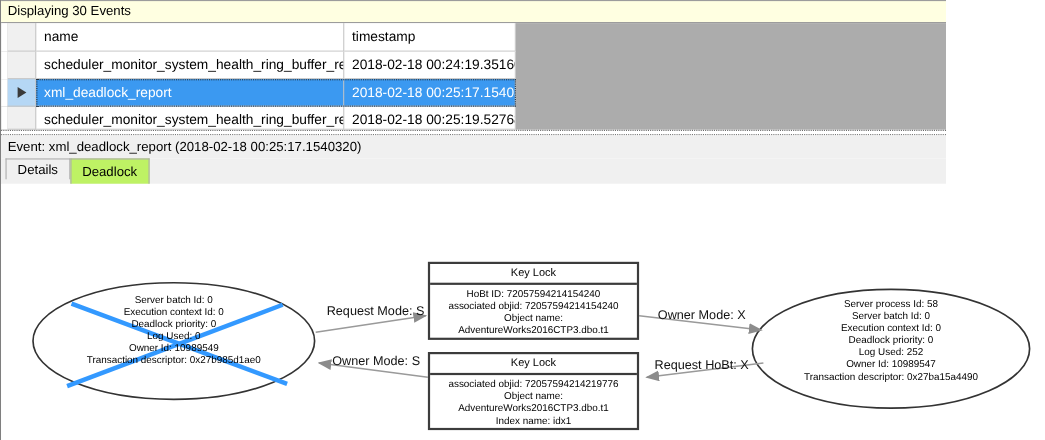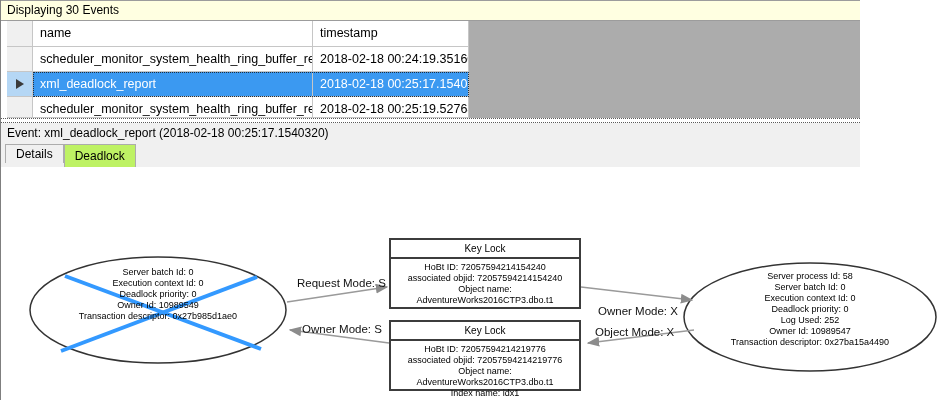--- a/index.html
+++ b/index.html
@@ -153,20 +153,21 @@
       <line x1="286" y1="135" x2="386" y2="120" stroke="#9a9a9a" stroke-width="1.4" marker-end="url(#ah)"></line>
       <line x1="388" y1="176" x2="289" y2="163" stroke="#9a9a9a" stroke-width="1.4" marker-end="url(#ah)"></line>
       <line x1="580" y1="120" x2="691" y2="133" stroke="#9a9a9a" stroke-width="1.4" marker-end="url(#ah)"></line>
       <line x1="693" y1="163" x2="587" y2="176" stroke="#9a9a9a" stroke-width="1.4" marker-end="url(#ah)"></line>
     </svg>
 
     <div class="node-text" style="left:37px; top:100px; width:240px;">
       <div>Server batch Id: 0</div>
       <div>Execution context Id: 0</div>
       <div>Deadlock priority: 0</div>
+      <div>Log Used: 0</div>
       <div>Owner Id: 10989549</div>
       <div>Transaction descriptor: 0x27b985d1ae0</div>
     </div>
 
     <div class="node-text" style="left:689px; top:104px; width:240px;">
       <div>Server process Id: 58</div>
       <div>Server batch Id: 0</div>
       <div>Execution context Id: 0</div>
       <div>Deadlock priority: 0</div>
       <div>Log Used: 252</div>
@@ -179,26 +180,25 @@
       <div class="lock-body">
         <div>HoBt ID: 72057594214154240</div>
         <div>associated objid: 72057594214154240</div>
         <div>Object name: AdventureWorks2016CTP3.dbo.t1</div>
       </div>
     </div>
 
     <div class="lock-box" style="left:388px; top:153px; height:71px;">
       <div class="lock-title">Key Lock</div>
       <div class="lock-body">
-        <div>HoBt ID: 72057594214219776</div>
         <div>associated objid: 72057594214219776</div>
         <div>Object name: AdventureWorks2016CTP3.dbo.t1</div>
         <div>Index name: idx1</div>
       </div>
     </div>
 
     <div class="edge-label" style="left:296px; top:110px;">Request Mode: S</div>
     <div class="edge-label" style="left:301px; top:156px;">Owner Mode: S</div>
-    <div class="edge-label" style="left:597px; top:114px;margin-top:24px;">Owner Mode: X</div>
-    <div class="edge-label" style="left:594px; top:159px;">Object Mode: X</div>
+    <div class="edge-label" style="left:597px; top:114px;">Owner Mode: X</div>
+    <div class="edge-label" style="left:594px; top:159px;">Request HoBt: X</div>
   </div>
 
 </div>
 
 </body></html>

